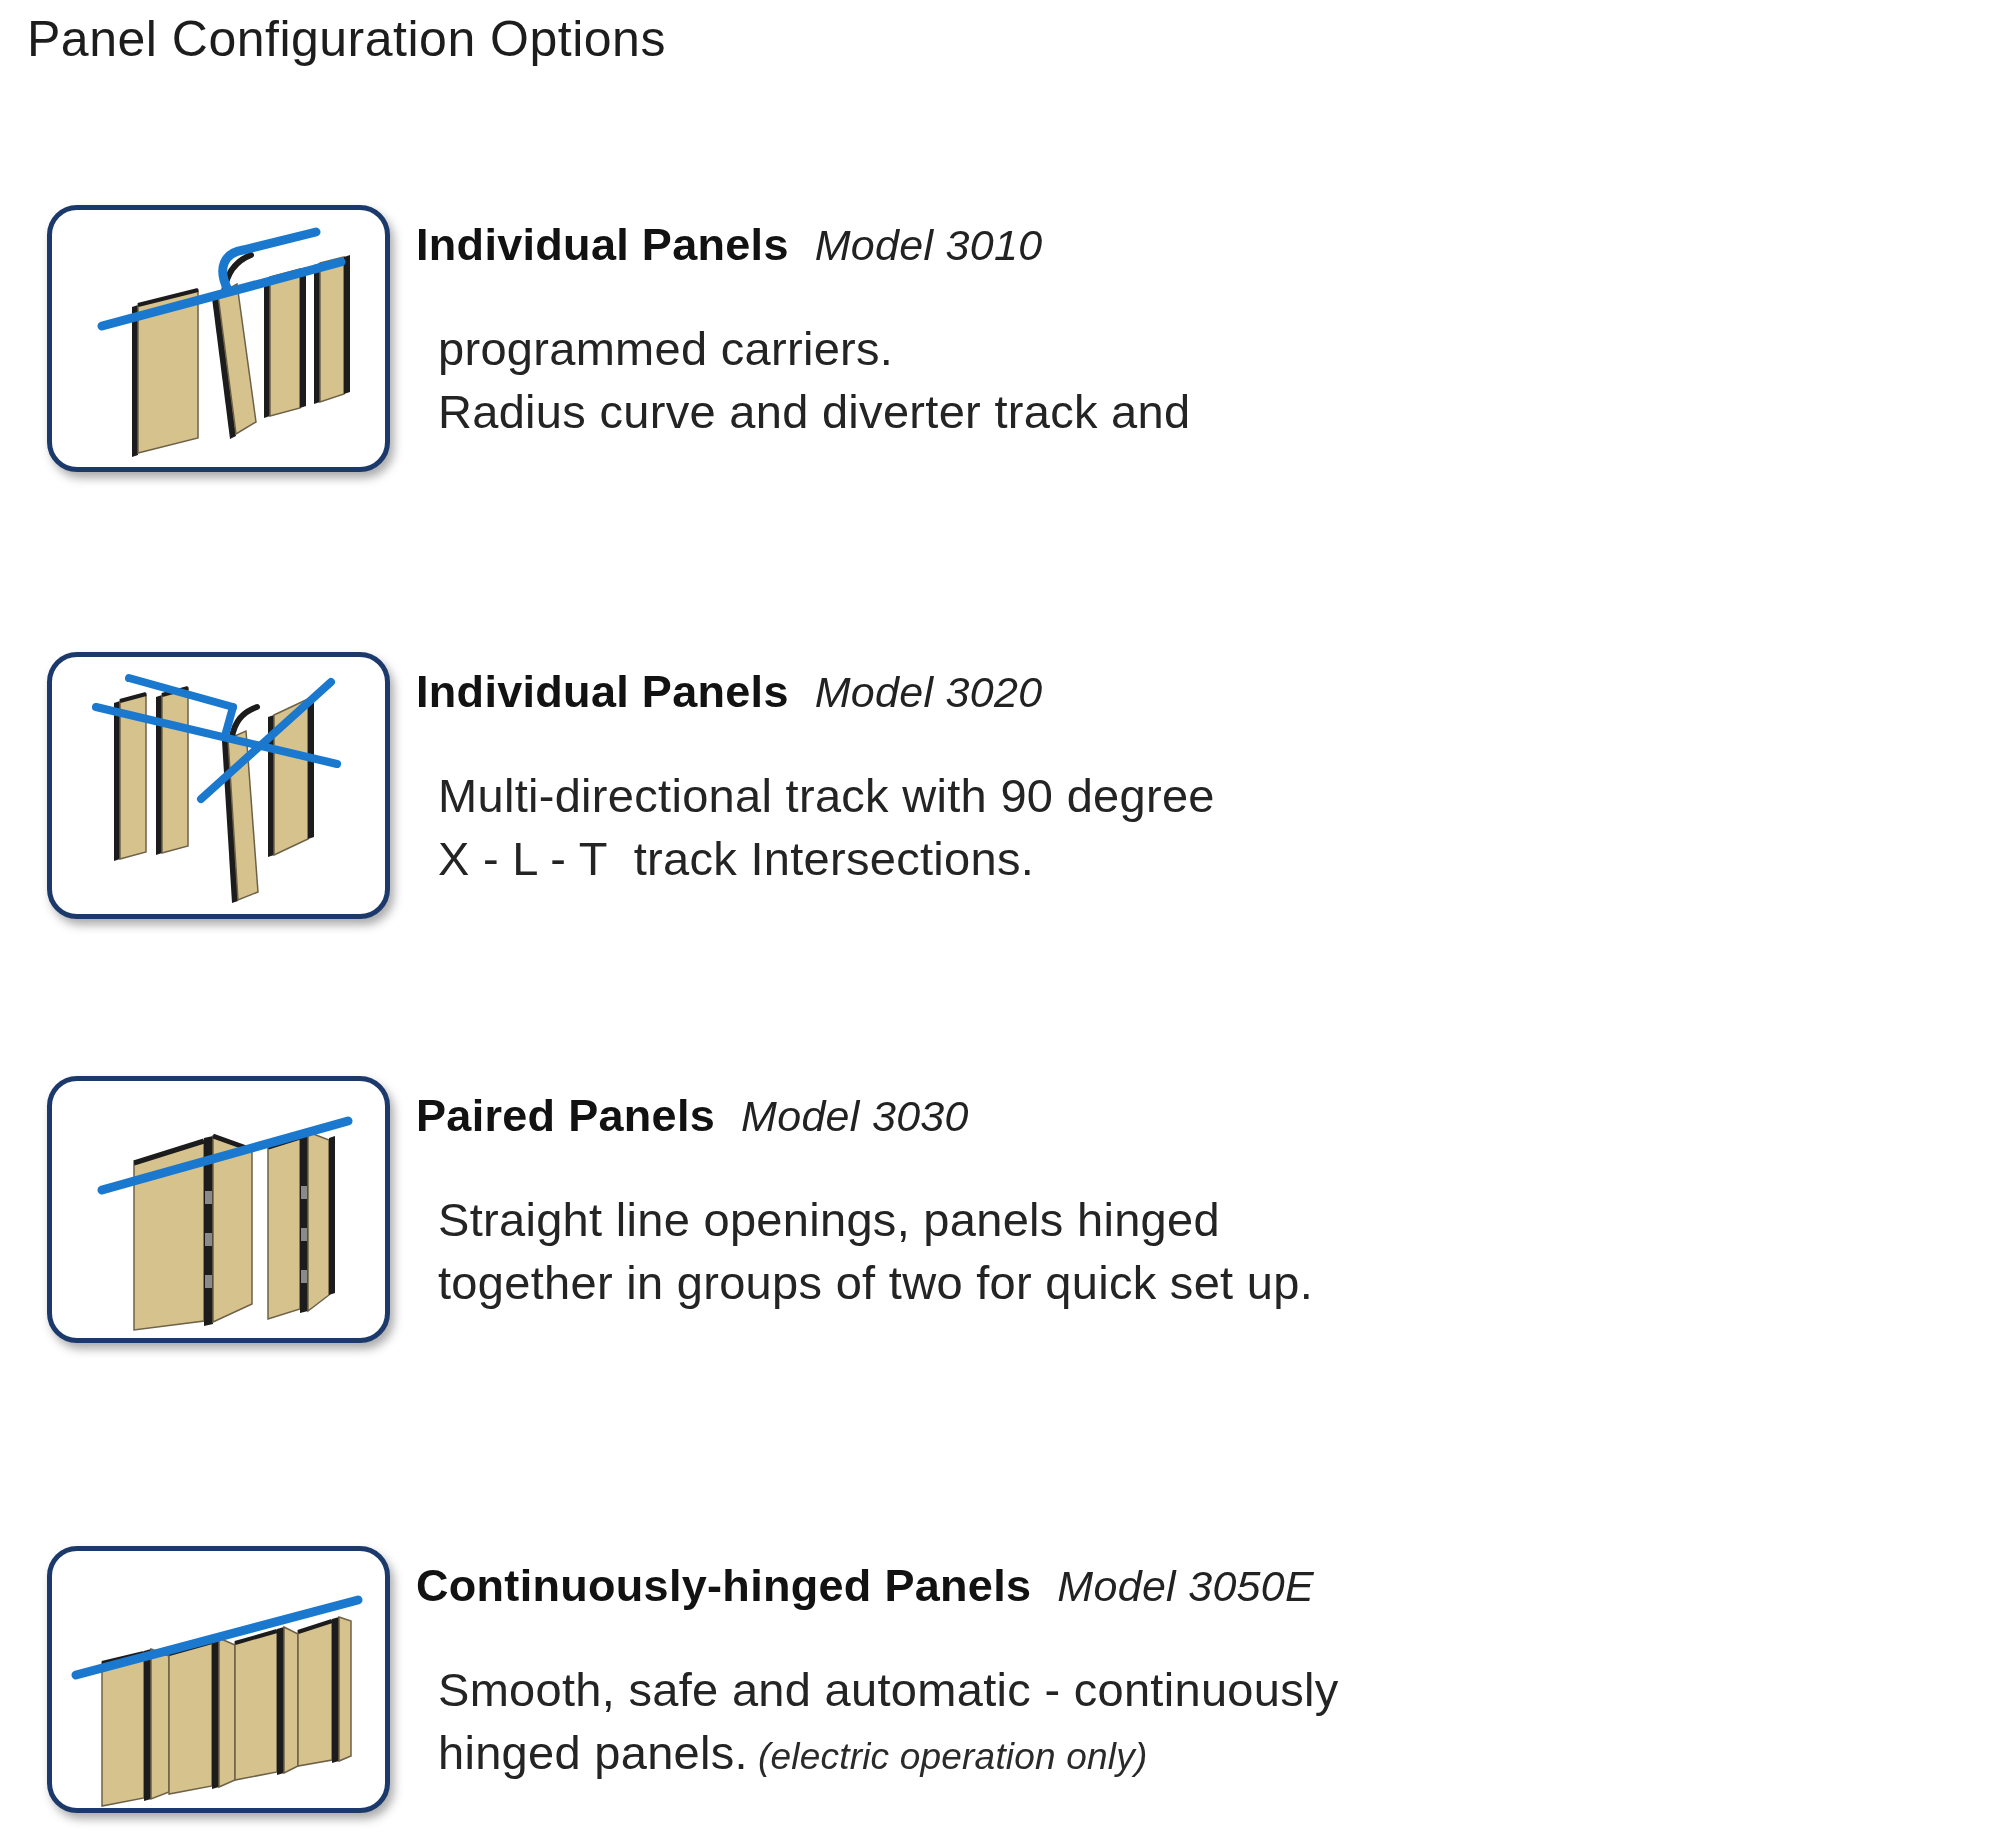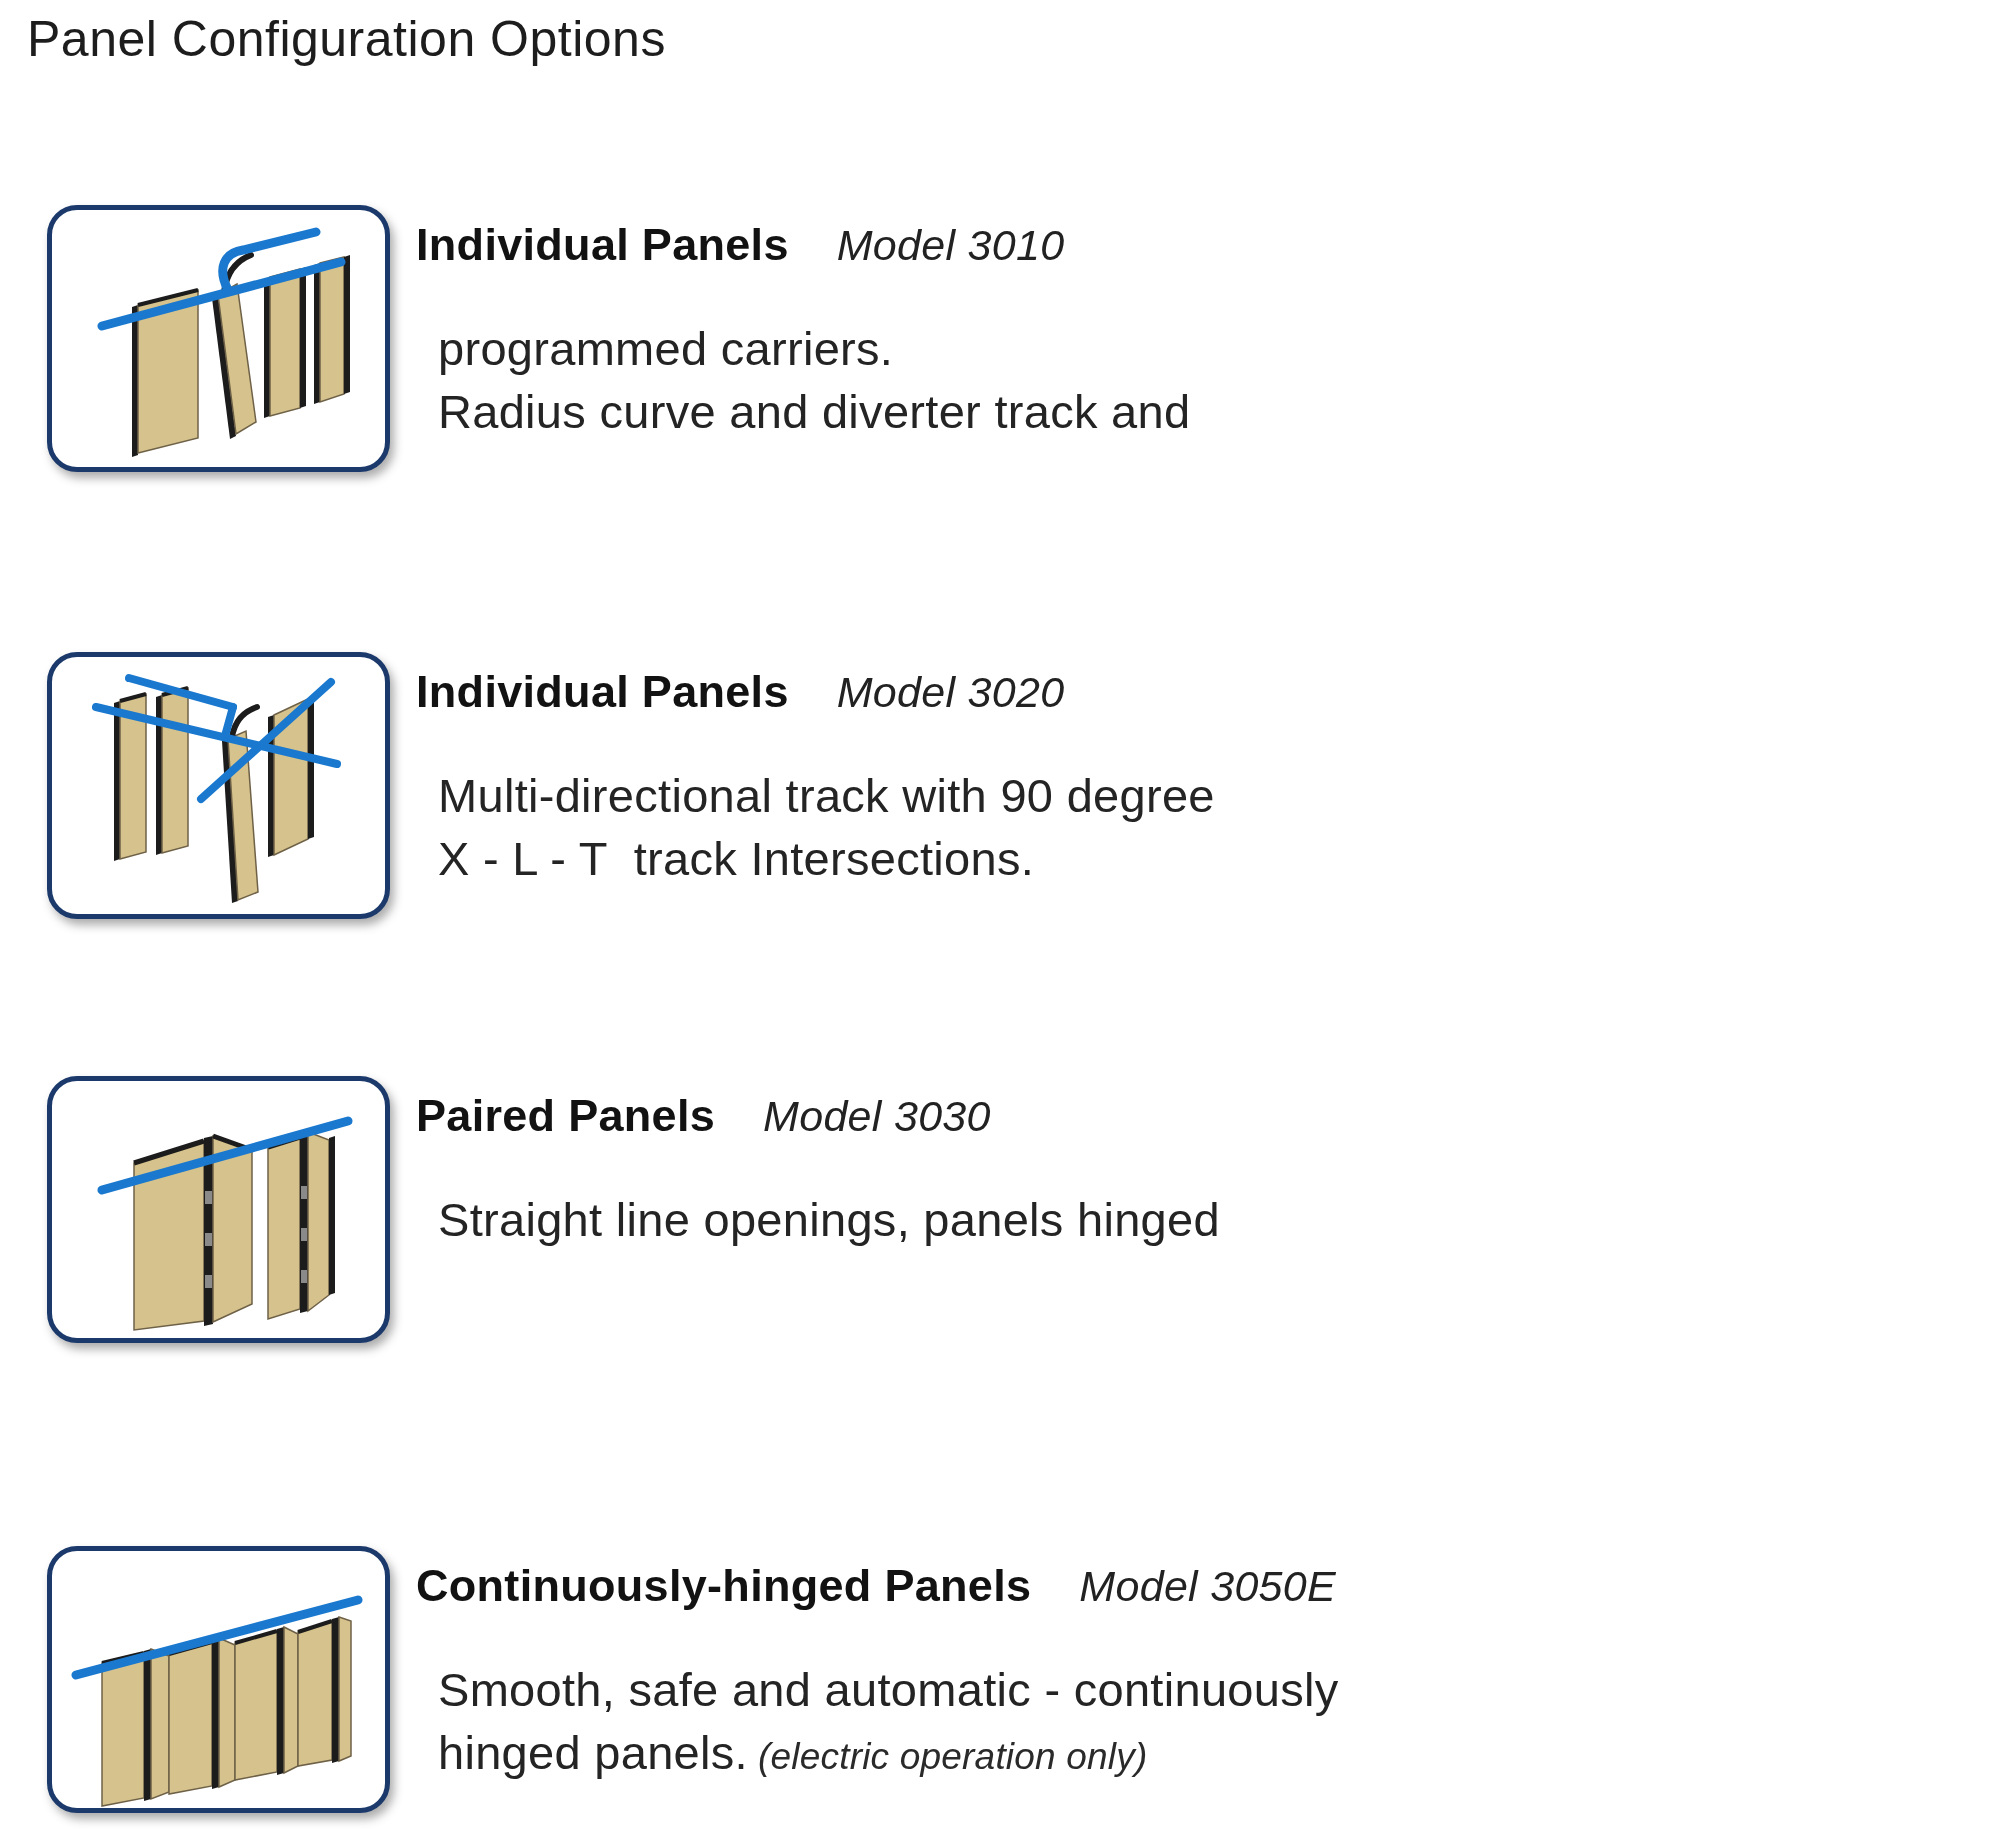--- a/index.html
+++ b/index.html
@@ -51,21 +51,20 @@
     height: 257px;
   }
   .text-col {
     margin-left: 26px;
     padding-top: 14px;
   }
   .sec-heading {
     display: flex;
     align-items: baseline;
     white-space: nowrap;
-    gap: 22px;
   }
   .sec-name {
     font-size: 45px;
     font-weight: 700;
     color: #121212;
     letter-spacing: 0.3px;
   }
   .sec-model {
     font-size: 43px;
     font-style: italic;
@@ -192,20 +191,21 @@
       <line x1="50" y1="109" x2="296" y2="40" stroke="#1a79cf" stroke-width="9" stroke-linecap="round"></line>
     </svg>
   </div>
   <div class="text-col">
     <div class="sec-heading">
       <span class="sec-name">Paired Panels</span>
       <span class="sec-model">Model 3030</span>
     </div>
     <div class="sec-desc">
       <div class="desc-line">Straight line openings, panels hinged</div>
+      <div class="desc-line">together in groups of two for quick set up.</div>
     </div>
   </div>
 </div>
 
 <div class="section-row row-4">
   <div class="figure-box">
     <svg viewBox="0 0 333 257">
 
       <polygon points="50,112 92,102 92,247 50,255" fill="#d5c28c" stroke="#6e6147" stroke-width="1.5"></polygon>
       <polyline points="50,112 92,102" fill="none" stroke="#1c1c1c" stroke-width="4"></polyline>

